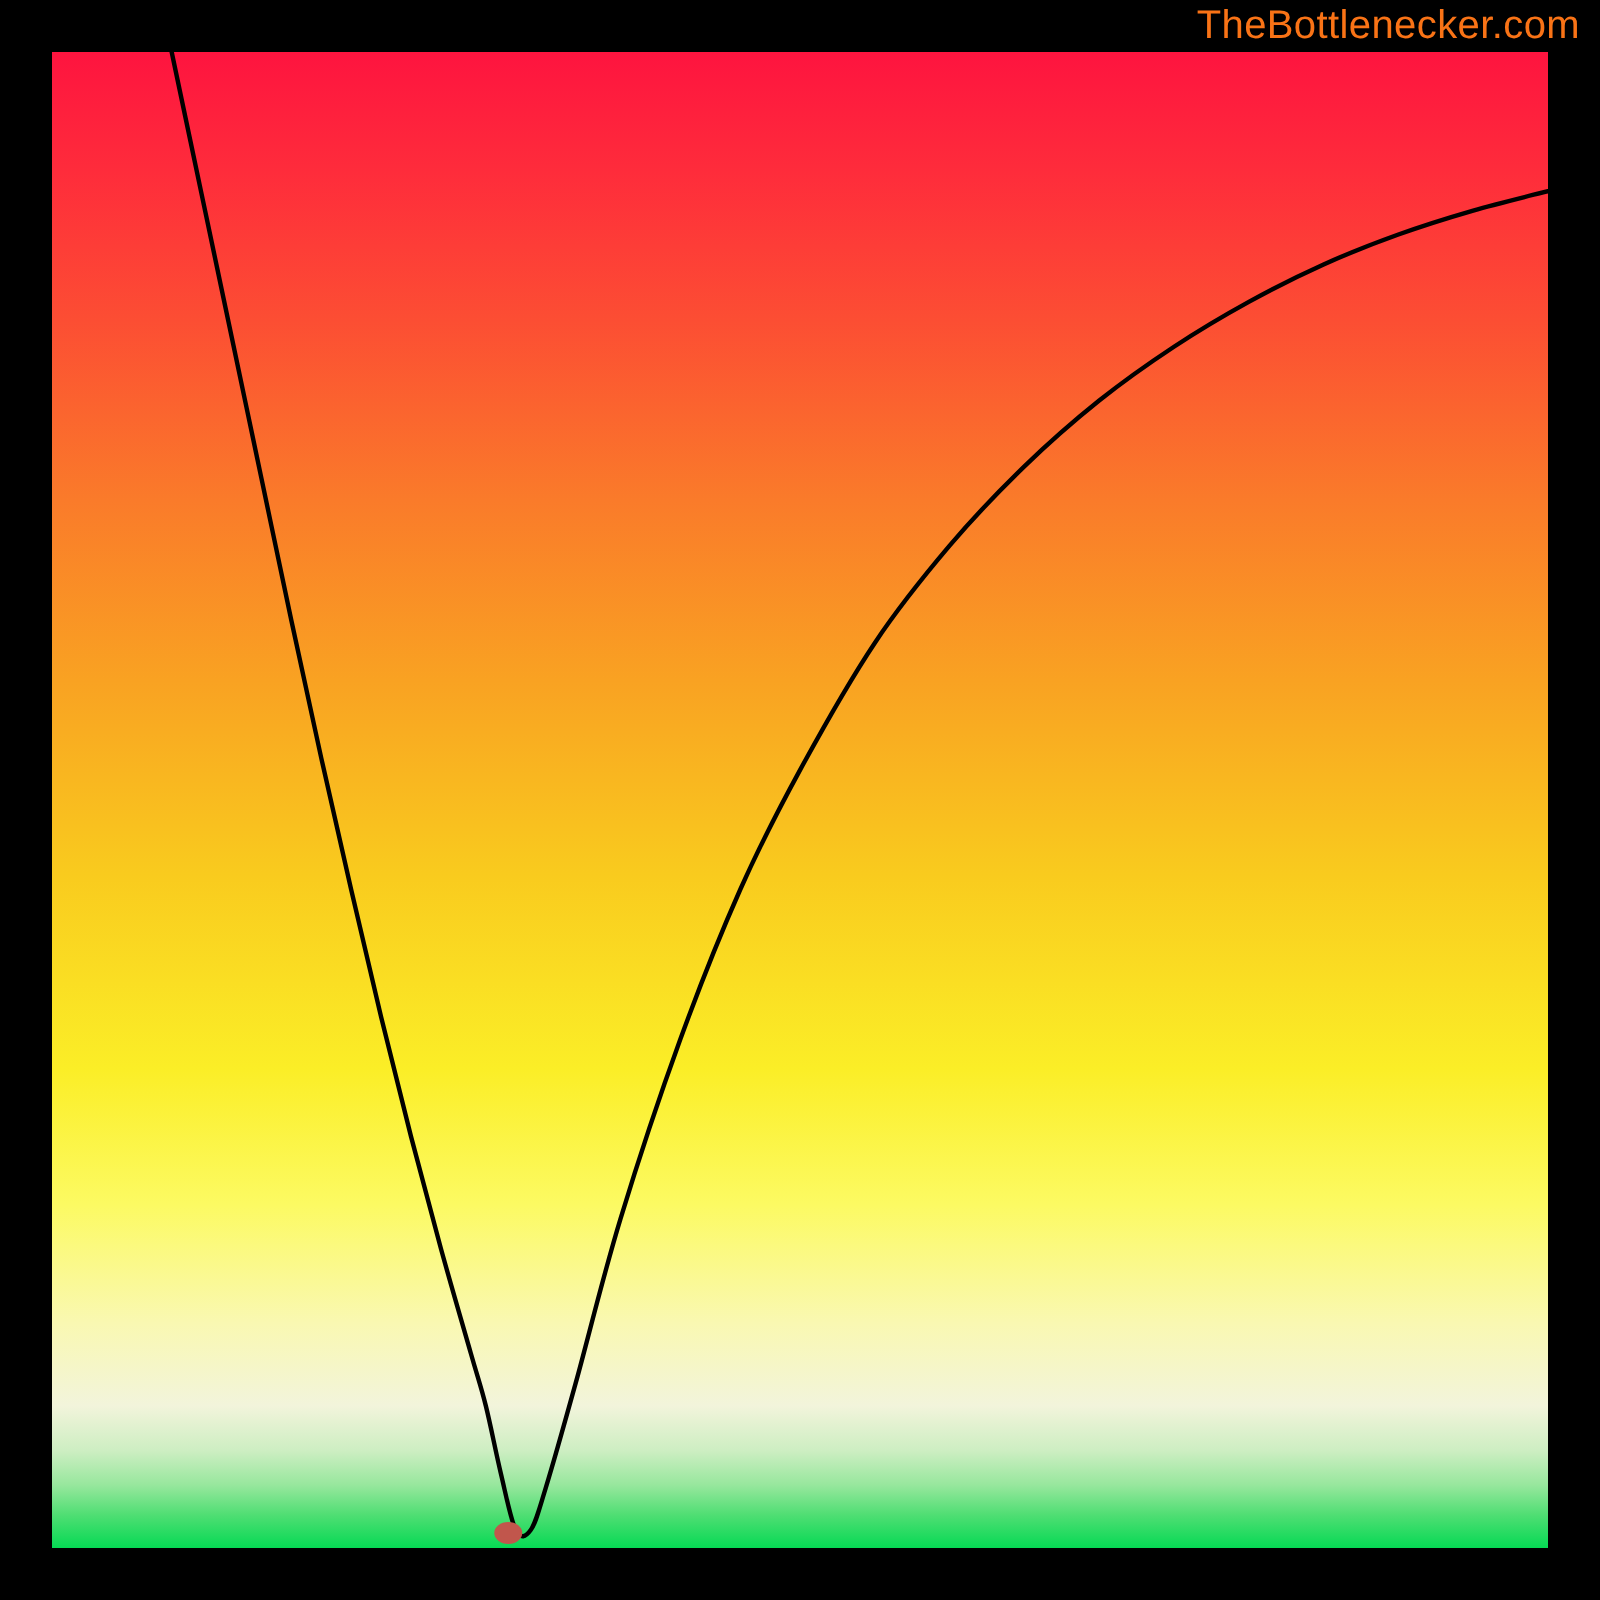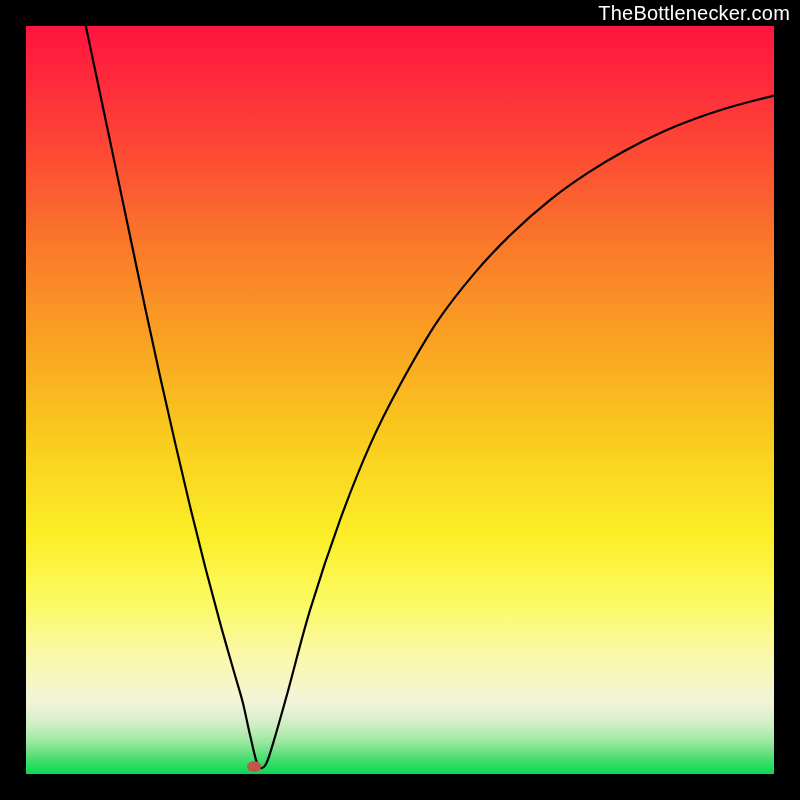--- a/index.html
+++ b/index.html
@@ -28,21 +28,21 @@
   }
   .plot svg {
     display: block;
     width: 748px;
     height: 748px;
   }
   .watermark {
     position: absolute;
     top: 2px;
     right: 10px;
-    color: #ffffff;
+    color: #f97316;
     font-size: 20px;
     font-weight: 400;
     letter-spacing: 0.2px;
     user-select: none;
   }
 </style>
 </head>
 <body>
 
 <div class="frame">

